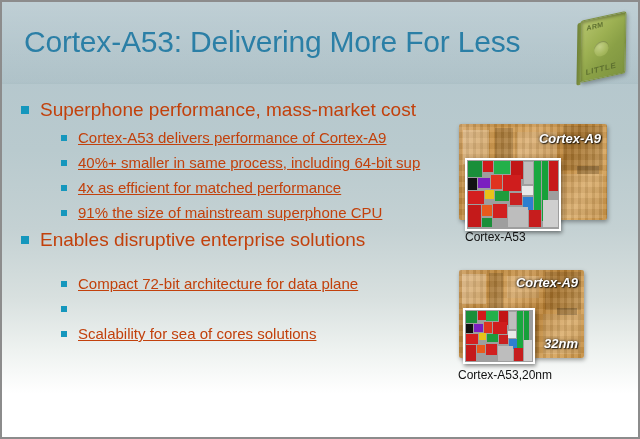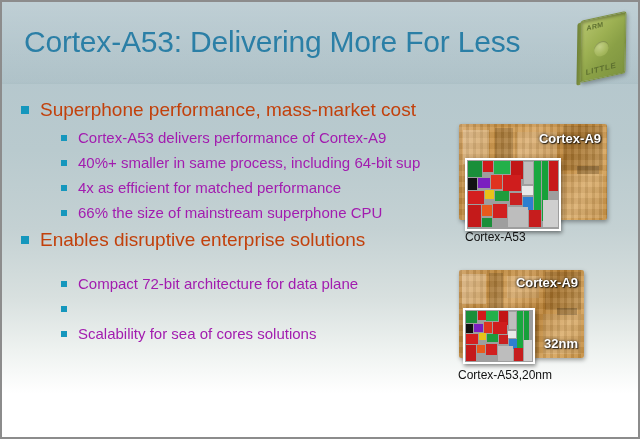--- a/index.html
+++ b/index.html
@@ -66,34 +66,35 @@
     letter-spacing:.6px;transform:rotate(-2deg);
   }
 
   
   #body-col{position:absolute;left:16px;top:94px;width:450px;}
   .l1{position:relative;padding-left:22px;margin:0 0 2px 0;height:28px;}
   .l1 .tx{font-size:19px;line-height:28px;color:#c2410c;white-space:nowrap;}
   .l1 .bl{position:absolute;left:3px;top:10px;width:8px;height:8px;background:#1597bd;}
 
   .l2{position:relative;padding-left:60px;margin:0 0 1px 0;height:24px;}
-  .l2 .tx{font-size:15px;line-height:24px;color:#a21caf;white-space:nowrap;}
+  .l2 .tx{font-size:15px;line-height:24px;color:#c2410c;white-space:nowrap;text-decoration:underline;}
   .l2 .bl{position:absolute;left:43px;top:9px;width:6px;height:6px;background:#1597bd;}
 
   .spacer{height:16px;}
 
   
   .die-group{position:absolute;}
   .die-big{
     position:relative;overflow:hidden;border-radius:2px;
     box-shadow:1px 2px 4px rgba(0,0,0,.35);
     background:
       repeating-linear-gradient(90deg, rgba(0,0,0,.07) 0 3px, rgba(255,255,255,.07) 3px 7px),
       repeating-linear-gradient(0deg, rgba(255,255,255,.06) 0 5px, rgba(0,0,0,.05) 5px 11px),
       linear-gradient(118deg,#d9a96a 0%,#c88f3f 22%,#d8a45d 40%,#b97e2e 62%,#d6a257 80%,#c08634 100%);
+    font-style: italic;
   }
   .die-big .blk{position:absolute;}
   .die-label{
     position:absolute;right:6px;color:#ffffff;font-weight:bold;font-size:13px;
     text-shadow:0 0 3px rgba(0,0,0,.85), 1px 1px 1px rgba(0,0,0,.7);
     white-space:nowrap;text-align:right;line-height:16px;
   }
   .die-small{
     position:absolute;overflow:hidden;border:2px solid #ffffff;
     box-shadow:1px 2px 4px rgba(0,0,0,.45);background:#b9b9b9;
@@ -142,21 +143,21 @@
     </div>
 
 
     <div class="l2">
       <span class="bl"></span>
       <span class="tx">4x as efficient for matched performance</span>
     </div>
 
     <div class="l2">
       <span class="bl"></span>
-      <span class="tx">66% the size of mainstream superphone CPU</span>
+      <span class="tx">91% the size of mainstream superphone CPU</span>
     </div>
 
     <div class="l1">
       <span class="bl"></span>
       <span class="tx">Enables disruptive enterprise solutions</span>
     </div>
 
     <div class="spacer"></div>
 
     <div class="l2">

